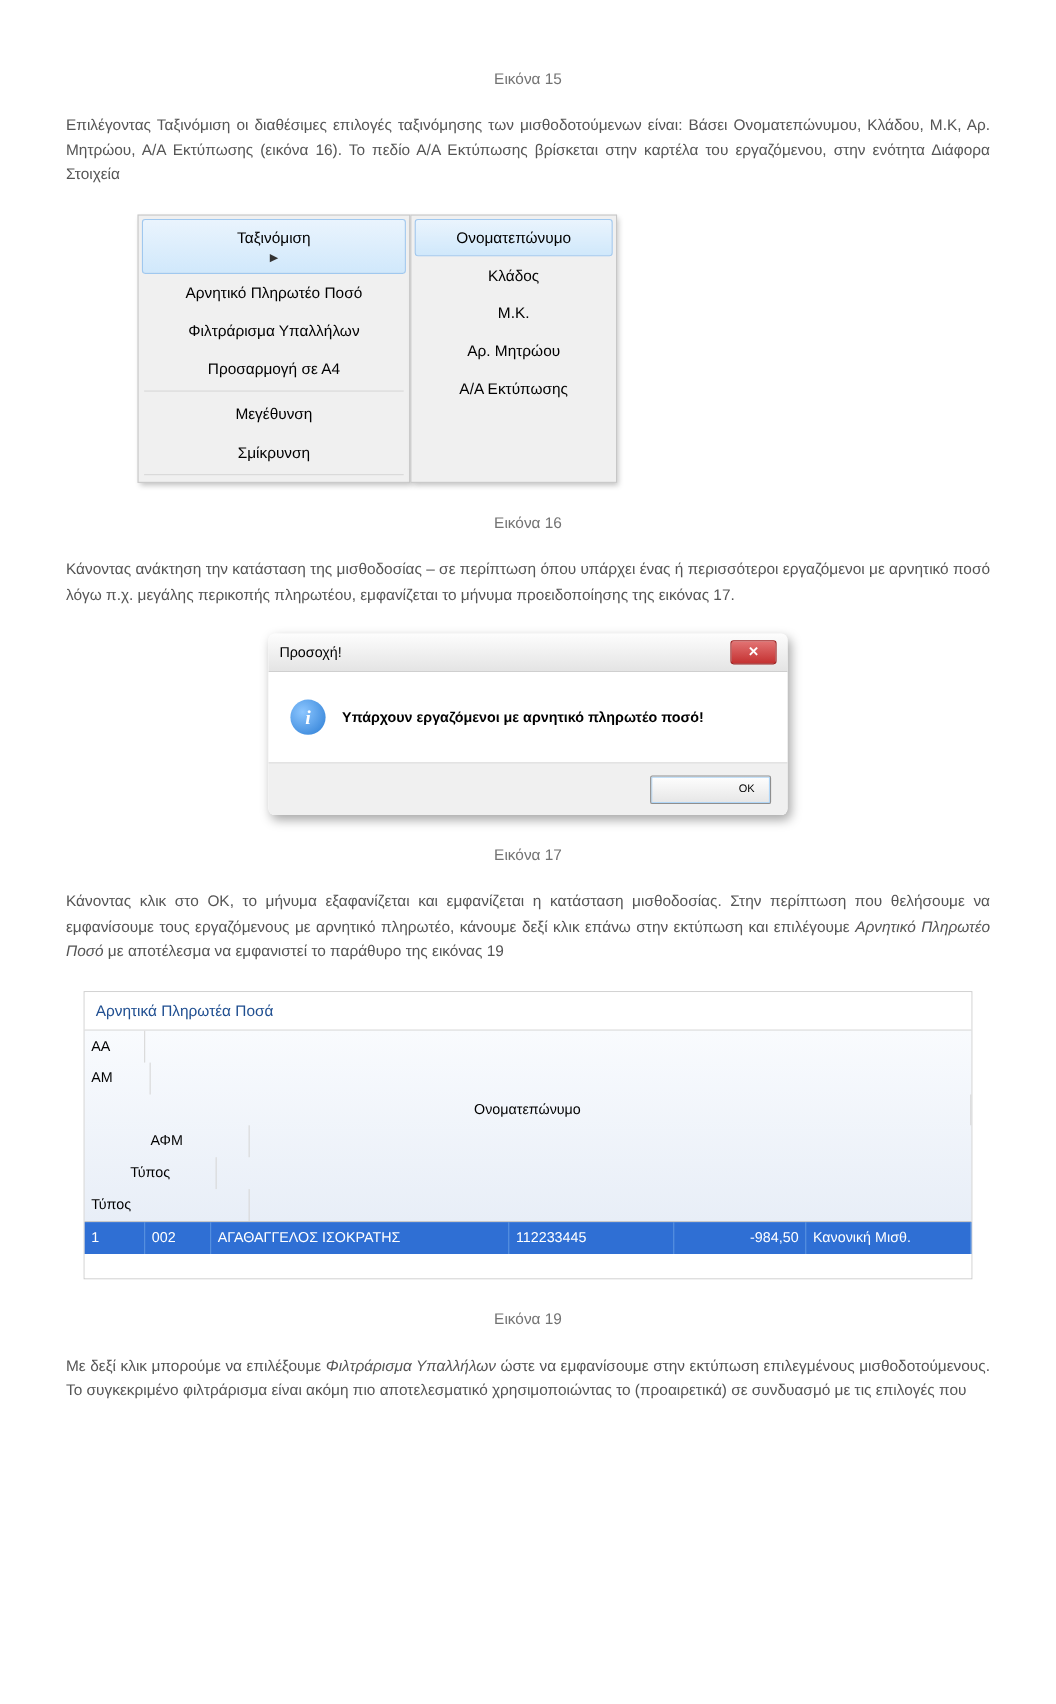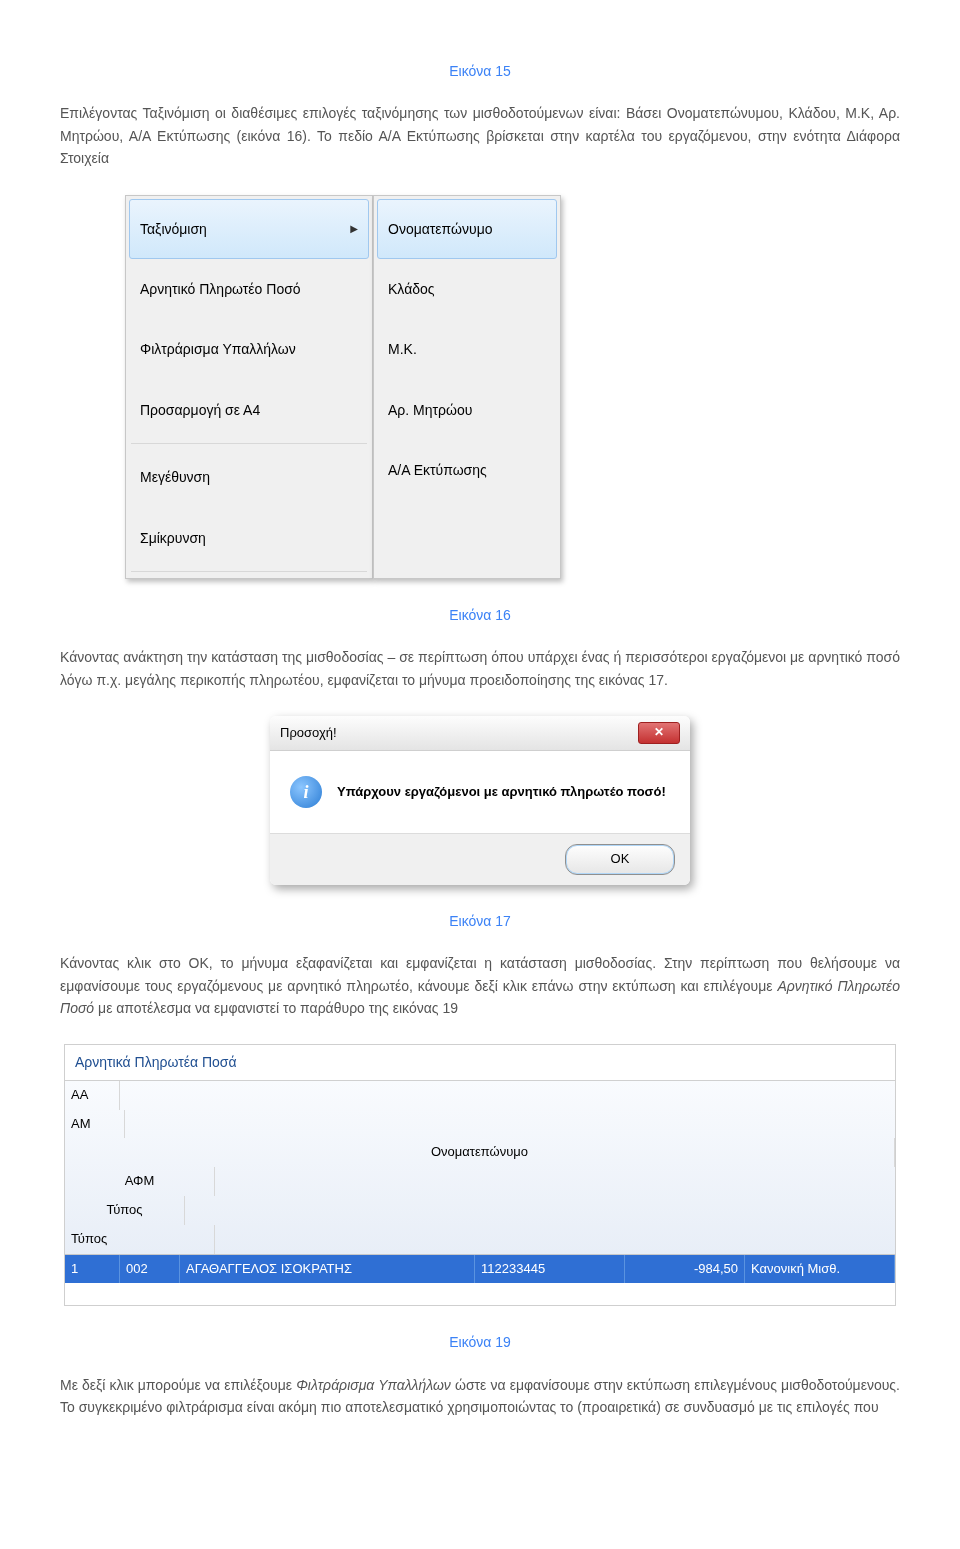--- a/index.html
+++ b/index.html
@@ -8,21 +8,21 @@
     font-family: Verdana, Geneva, sans-serif;
     font-size: 14px;
     color: #555555;
     line-height: 1.6;
     background: #ffffff;
   }
   .caption {
     text-align: center;
     margin: 20px 0;
     font-style: normal;
-    color: #3b82f6;
+    color: #737373;
   }
   p {
     text-align: justify;
     margin: 14px 0;
   }
   em { font-style: italic; }
 
   
   .menu-wrapper {
     display: flex;
@@ -33,44 +33,45 @@
     border: 1px solid #c7c7c7;
     box-shadow: 2px 3px 5px rgba(0,0,0,0.25);
     padding: 3px;
     font-family: "Segoe UI", Tahoma, sans-serif;
     font-size: 14px;
     color: #000;
   }
   .menu-col.left { width: 240px; }
   .menu-col.right { width: 180px; margin-left: 0; }
   .menu-item {
-    padding: 18px 10px;
+    padding: 5px 10px;
     display: flex;
     align-items: center;
     justify-content: space-between;
     border: 1px solid transparent;
     border-radius: 3px;
+    flex-direction: column;
   }
   .menu-item.hover {
     background: linear-gradient(#eaf4fd,#d0e8fb);
     border: 1px solid #a0c8ef;
   }
   .menu-sep {
     height:1px;
     background:#d8d8d8;
     margin:3px 2px;
   }
   .arrow {
     font-size: 10px;
     color:#333;
   }
 
   
   .dlg-wrap {
-    width: 420px;
+    width: 472px;
     margin: 25px auto;
     box-shadow: 3px 4px 10px rgba(0,0,0,0.35);
     border-radius: 6px;
     overflow: hidden;
     font-family: "Segoe UI", Tahoma, sans-serif;
     color:#000;
   }
   .dlg-title {
     background: linear-gradient(#fdfdfd,#e4e4e4);
     border-bottom:1px solid #cfcfcf;
@@ -115,32 +116,32 @@
   }
   .dlg-foot {
     background:#f0f0f0;
     padding:10px 15px;
     text-align:right;
     border-top:1px solid #dcdcdc;
   }
   .dlg-btn {
     display:inline-block;
     min-width:80px;
-    text-align:center;
+    text-align:right;
     padding:4px 14px;
-    font-size:13px;
+    font-size:10px;
     background: linear-gradient(#fefefe,#e6e6e6);
     border:1px solid #8f8f8f;
-    border-radius:12px;
+    border-radius:2px;
     box-shadow: 0 0 0 1px #b0d6f7 inset;
   }
 
   
   .grid-wrap {
-    margin: 25px 4px;
+    margin: 25px 16px;
     border:1px solid #cfcfcf;
     font-family: "Segoe UI", Tahoma, sans-serif;
     font-size:13px;
     color:#000;
   }
   .grid-caption {
     padding:6px 10px;
     color:#204f91;
     font-size:14px;
     border-bottom:1px solid #d0d0d0;

